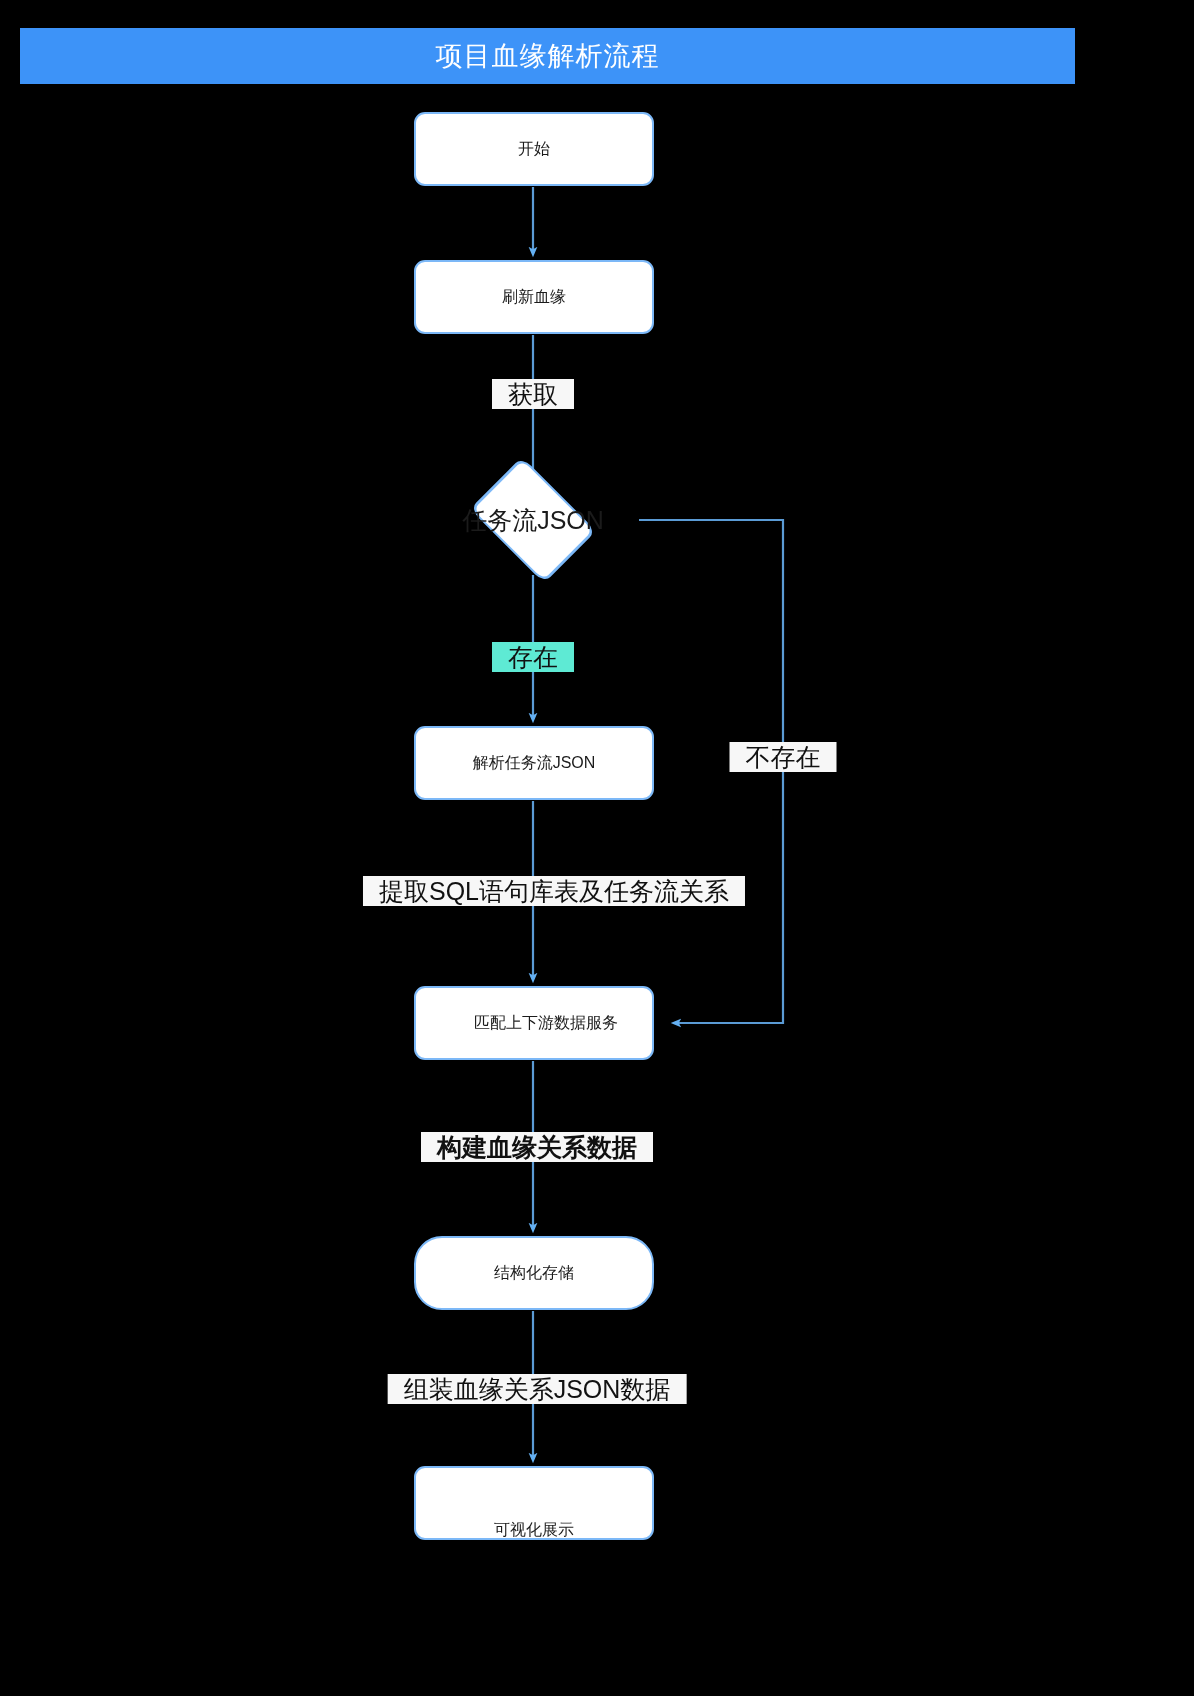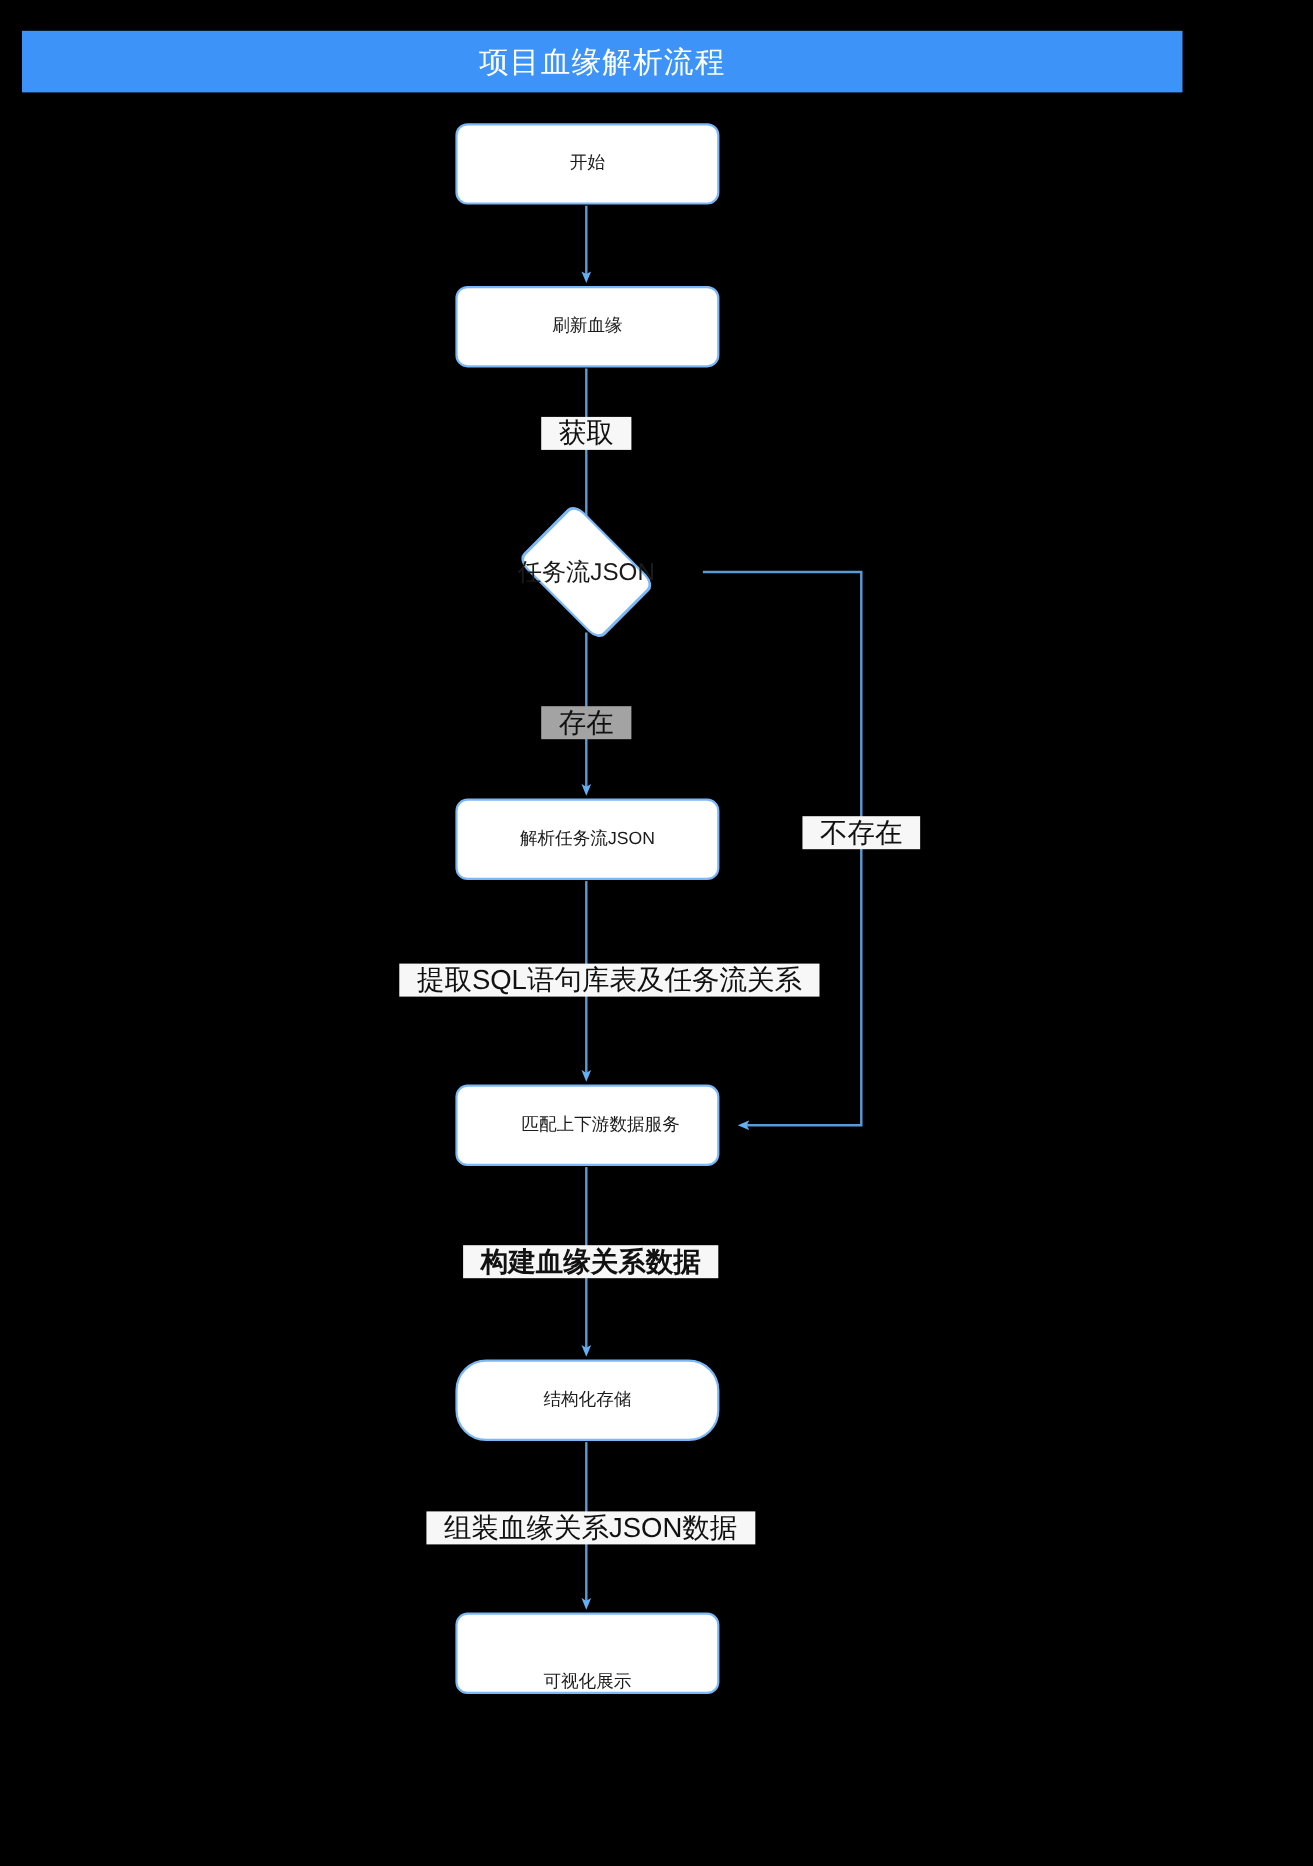--- a/index.html
+++ b/index.html
@@ -53,21 +53,21 @@
     margin-left:-37px;margin-top:-37px;
     background:#ffffff;
     border:2.2px solid #7cb8f7;
     border-radius:9px;
     transform:rotate(45deg) scale(1.42,1.0);
     box-sizing:border-box;
   }
   .diamond-label{
     position:absolute;left:0;top:0;width:208px;height:104px;
     display:flex;align-items:center;justify-content:center;
-    color:#1b1b1b;font-size:22px;line-height:1;white-space:nowrap;
+    color:#1b1b1b;font-size:25px;line-height:1;white-space:nowrap;
     z-index:2;
   }
 
   
   .edge-label{
     position:absolute;
     background:#f7f7f7;
     color:#111111;
     font-size:25px;line-height:1.12;
     padding:1px 16px;
@@ -134,21 +134,21 @@
   <div class="node n-store" style="background: rgb(255, 255, 255); border-color: rgb(124, 184, 247); border-radius: 28px;">
     <span>结构化存储</span>
   </div>
 
   <div class="node n-visual" style="background: rgb(255, 255, 255); border-color: rgb(124, 184, 247);">
     <span>可视化展示</span>
   </div>
 
   <div class="edge-label" style="left: 533px; top: 394px; background: rgb(247, 247, 247);">获取</div>
 
-  <div class="edge-label" style="left: 533px; top: 657px; background: #a3a3a3;">存在</div>
+  <div class="edge-label" style="left: 533px; top: 657px; background: #5eead4;">存在</div>
 
   <div class="edge-label" style="left: 783px; top: 757px; background: rgb(247, 247, 247);">不存在</div>
 
   <div class="edge-label" style="left: 554px; top: 891px; background: rgb(247, 247, 247);">提取SQL语句库表及任务流关系</div>
 
   <div class="edge-label" style="left: 537px; top: 1147px; background: rgb(247, 247, 247); font-weight: bold;">构建血缘关系数据</div>
 
   <div class="edge-label" style="left: 537px; top: 1389px; background: rgb(247, 247, 247);">组装血缘关系JSON数据</div>
 
 </div>

